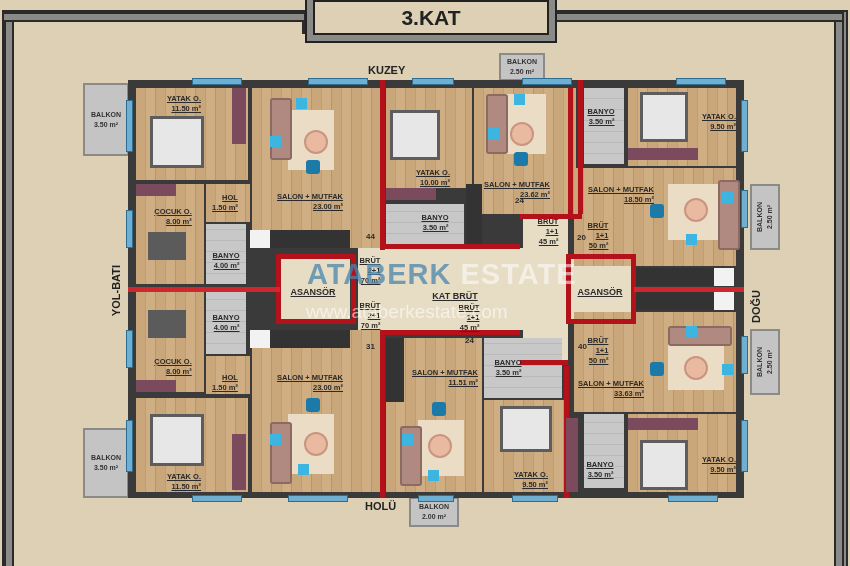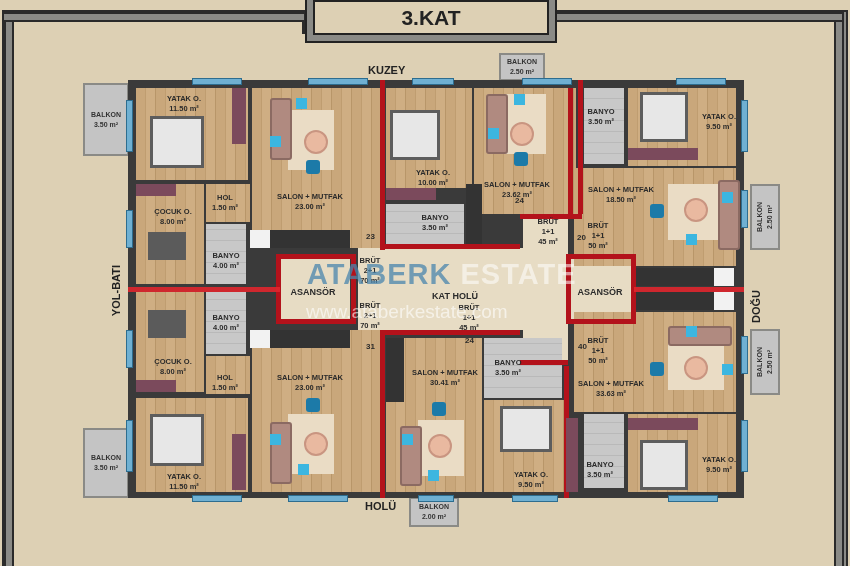--- a/index.html
+++ b/index.html
@@ -6,21 +6,21 @@
   body{width:850px;height:566px;overflow:hidden;background:#ddd0b4;font-family:"Liberation Sans",sans-serif;position:relative;}
   .abs{position:absolute;}
   .frame{position:absolute;border:6px solid #8a8a86;box-shadow:inset 0 0 0 2px #2a2a2a, 0 0 0 2px #2a2a2a;background:#ddd0b4;}
   .title-box{position:absolute;left:307px;top:0;width:236px;height:35px;background:#ddd0b4;border:6px solid #8a8a86;border-top:none;box-shadow:inset 0 0 0 2px #222,0 0 0 2px #222;display:flex;align-items:center;justify-content:center;font-weight:bold;font-size:21px;color:#222;}
   .plan{position:absolute;left:128px;top:80px;width:616px;height:418px;background:#3a3a3a;}
   .floor{position:absolute;background:repeating-linear-gradient(90deg,#c9a77b 0 9px,#bf9d70 9px 10px,#cfae83 10px 19px,#b89669 19px 20px);}
   .tile{position:absolute;background:repeating-linear-gradient(0deg,#c8c8c8 0 10px,#b9b9b9 10px 11px),#c8c8c8;}
   .hall{position:absolute;background:#e7dcc4;}
   .redwall{position:absolute;background:#b3121b;}
   .redline{position:absolute;background:#e0262d;opacity:.9;}
-  .lbl{position:absolute;text-align:center;font-weight:bold;color:#2b2b2b;font-size:7.5px;line-height:10px;white-space:nowrap;transform:translateX(-50%);}
+  .lbl{position:absolute;text-align:right;font-weight:bold;color:#2b2b2b;font-size:7.5px;line-height:10px;white-space:nowrap;transform:translateX(-50%);text-decoration:underline;}
   .lbl span{display:block;}
   .bal{position:absolute;background:#c4c4c4;border:2px solid #8a8a86;box-sizing:border-box;display:flex;flex-direction:column;align-items:center;justify-content:center;font-weight:bold;font-size:7px;color:#333;line-height:10px;}
   .bal.v{writing-mode:vertical-rl;transform:rotate(180deg);}
   .dir{position:absolute;font-weight:bold;font-size:11px;color:#222;}
   .win{position:absolute;background:#6fb0d2;border:1px solid #2d6d8f;}
   .sofa{position:absolute;background:#b08a80;border:2px solid #8b6a62;border-radius:3px;}
   .rug{position:absolute;background:#eadcc5;}
   .table{position:absolute;width:20px;height:20px;border-radius:50%;background:#e9b9a0;border:2px solid #c99581;}
   .pouf{position:absolute;width:14px;height:14px;background:#1c7aa8;border-radius:3px;}
   .cush{position:absolute;width:11px;height:11px;background:#3cb6e0;}
@@ -280,21 +280,21 @@
     <span>YATAK O.</span>
     <span>9.50 m²</span>
   </div>
 <div class="lbl" style="left:621px;top:185px;">
     <span>SALON + MUTFAK</span>
     <span>18.50 m²</span>
   </div>
 
 <div class="lbl" style="left:445px;top:368px;">
     <span>SALON + MUTFAK</span>
-    <span>30.41 m²</span>
+    <span>11.51 m²</span>
   </div>
 <div class="lbl" style="left:508px;top:358px;">
     <span>BANYO</span>
     <span>3.50 m²</span>
   </div>
 <div class="lbl" style="left:531px;top:470px;">
     <span>YATAK O.</span>
     <span>9.50 m²</span>
   </div>
 
@@ -306,28 +306,28 @@
     <span>BANYO</span>
     <span>3.50 m²</span>
   </div>
 <div class="lbl" style="left:719px;top:455px;">
     <span>YATAK O.</span>
     <span>9.50 m²</span>
   </div>
 
 <div class="lbl" style="left:313px;top:287px;font-size:9px;">ASANSÖR</div>
 <div class="lbl" style="left:600px;top:287px;font-size:9px;">ASANSÖR</div>
-<div class="lbl" style="left:455px;top:291px;font-size:9px;">KAT HOLÜ</div>
+<div class="lbl" style="left:455px;top:291px;font-size:9px;">KAT BRÜT</div>
 
 <div class="lbl" style="left:370px;top:256px;">
     <span>BRÜT</span>
     <span>2+1</span>
     <span>70 m²</span>
   </div>
-<div class="num" style="left:366px;top:232px;">23</div>
+<div class="num" style="left:366px;top:232px;">44</div>
 <div class="lbl" style="left:548px;top:217px;">
     <span>BRÜT</span>
     <span>1+1</span>
     <span>45 m²</span>
   </div>
 <div class="num" style="left:515px;top:196px;">24</div>
 <div class="lbl" style="left:598px;top:221px;">
     <span>BRÜT</span>
     <span>1+1</span>
     <span>50 m²</span>

